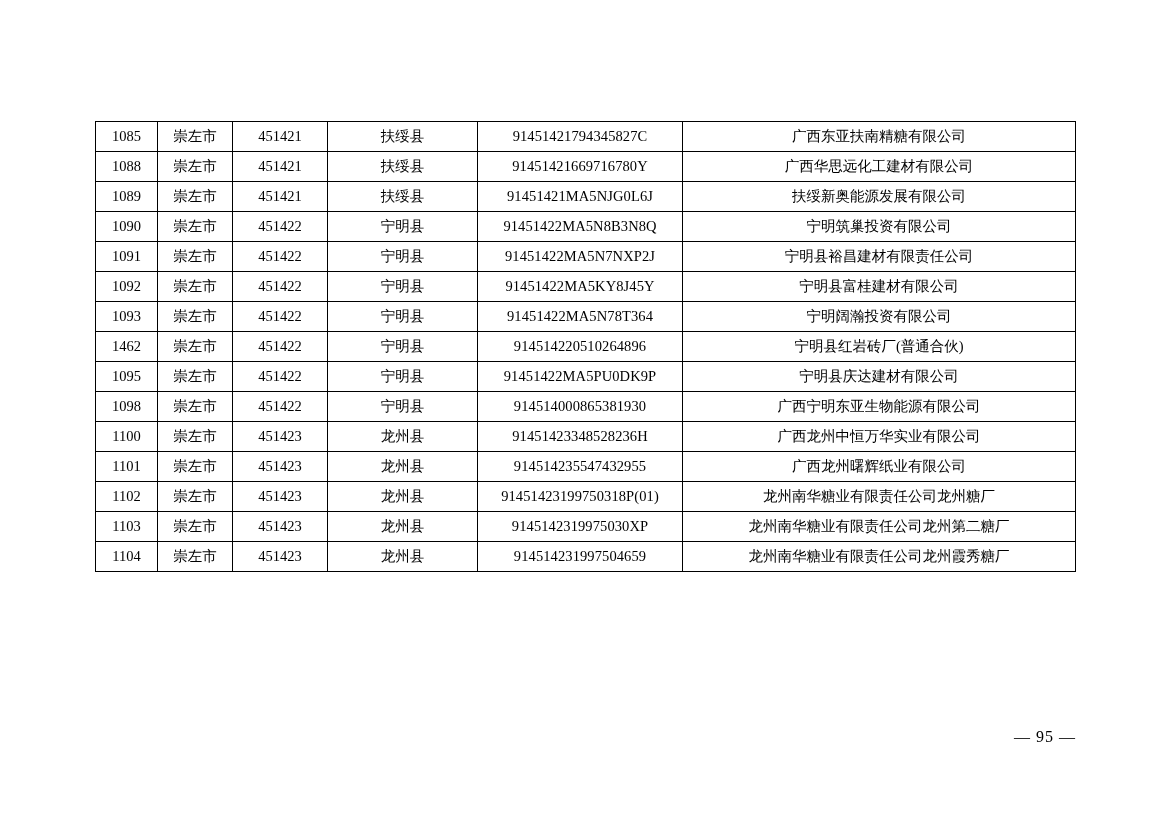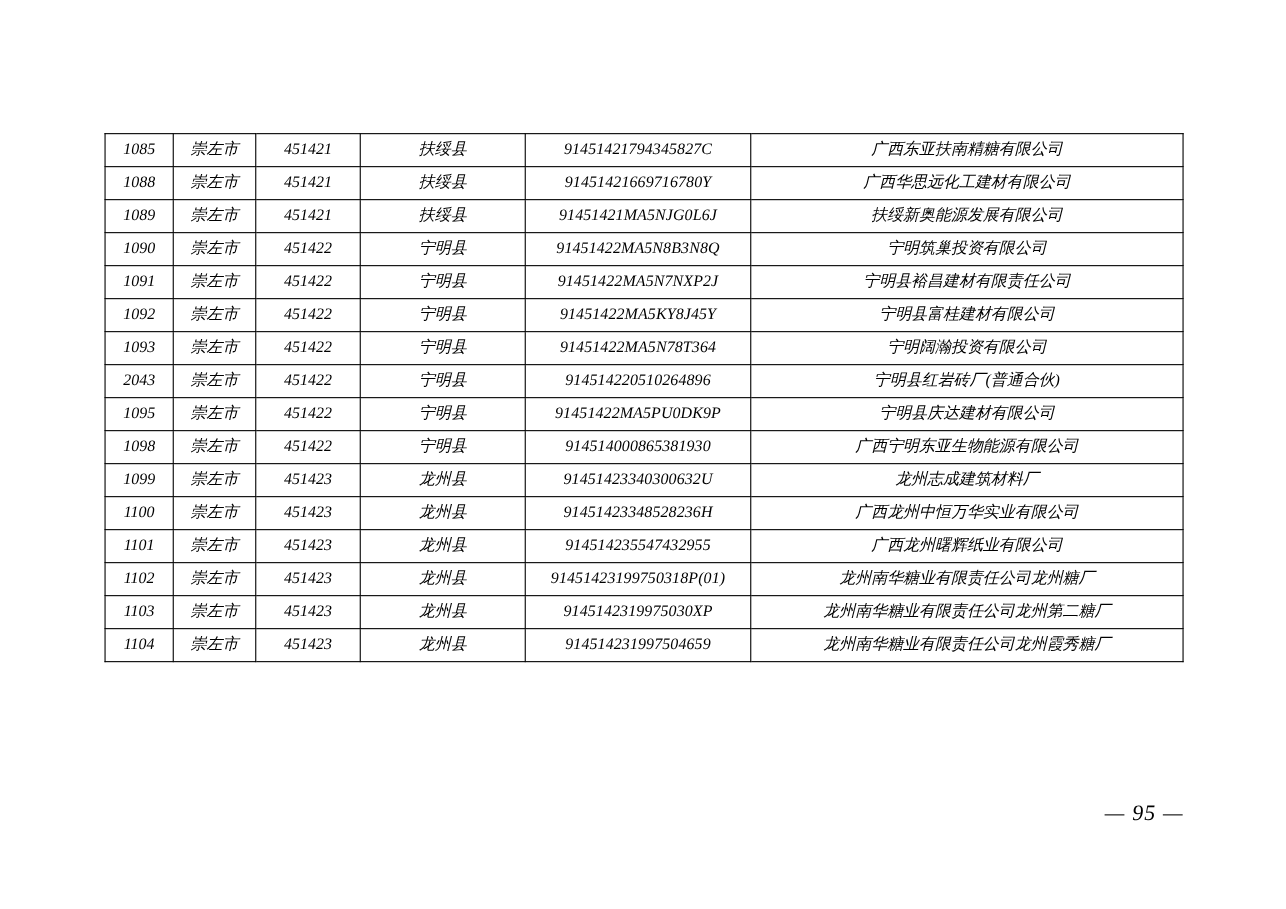--- a/index.html
+++ b/index.html
@@ -14,21 +14,20 @@
     font-family: "Liberation Serif", "DejaVu Serif", serif;
     color: #000000;
     overflow: hidden;
   }
   .page {
     position: absolute;
     left: 0;
     top: 0;
     width: 1169px;
     height: 590px;
-    font-style: italic;
   }
   .table-wrap {
     position: absolute;
     left: 95px;
     top: 121px;
     width: 980px;
   }
   table.data {
     border-collapse: collapse;
     width: 980px;
@@ -56,21 +55,21 @@
   .cell-city { font-size: 14.5px; }
   .cell-code { font-size: 15px; }
   .cell-county { font-size: 14.5px; }
   .cell-uscc { font-size: 15px; letter-spacing: 0.1px; }
   .cell-name { font-size: 14.5px; }
 
   .page-number {
     position: absolute;
     right: 93px;
     top: 728px;
-    font-size: 20px;
+    font-size: 16px;
     letter-spacing: 1px;
   }
 </style>
 </head>
 <body>
 
 <div class="page">
 
   <div class="table-wrap">
     <table class="data">
@@ -133,21 +132,21 @@
           </tr>
           <tr>
             <td class="cell-idx">1093</td>
             <td class="cell-city">崇左市</td>
             <td class="cell-code">451422</td>
             <td class="cell-county">宁明县</td>
             <td class="cell-uscc">91451422MA5N78T364</td>
             <td class="cell-name">宁明阔瀚投资有限公司</td>
           </tr>
           <tr>
-            <td class="cell-idx">2043</td>
+            <td class="cell-idx">1462</td>
             <td class="cell-city">崇左市</td>
             <td class="cell-code">451422</td>
             <td class="cell-county">宁明县</td>
             <td class="cell-uscc">914514220510264896</td>
             <td class="cell-name">宁明县红岩砖厂(普通合伙)</td>
           </tr>
           <tr>
             <td class="cell-idx">1095</td>
             <td class="cell-city">崇左市</td>
             <td class="cell-code">451422</td>
@@ -155,28 +154,20 @@
             <td class="cell-uscc">91451422MA5PU0DK9P</td>
             <td class="cell-name">宁明县庆达建材有限公司</td>
           </tr>
           <tr>
             <td class="cell-idx">1098</td>
             <td class="cell-city">崇左市</td>
             <td class="cell-code">451422</td>
             <td class="cell-county">宁明县</td>
             <td class="cell-uscc">914514000865381930</td>
             <td class="cell-name">广西宁明东亚生物能源有限公司</td>
-          </tr>
-          <tr>
-            <td class="cell-idx">1099</td>
-            <td class="cell-city">崇左市</td>
-            <td class="cell-code">451423</td>
-            <td class="cell-county">龙州县</td>
-            <td class="cell-uscc">91451423340300632U</td>
-            <td class="cell-name">龙州志成建筑材料厂</td>
           </tr>
           <tr>
             <td class="cell-idx">1100</td>
             <td class="cell-city">崇左市</td>
             <td class="cell-code">451423</td>
             <td class="cell-county">龙州县</td>
             <td class="cell-uscc">91451423348528236H</td>
             <td class="cell-name">广西龙州中恒万华实业有限公司</td>
           </tr>
           <tr>

